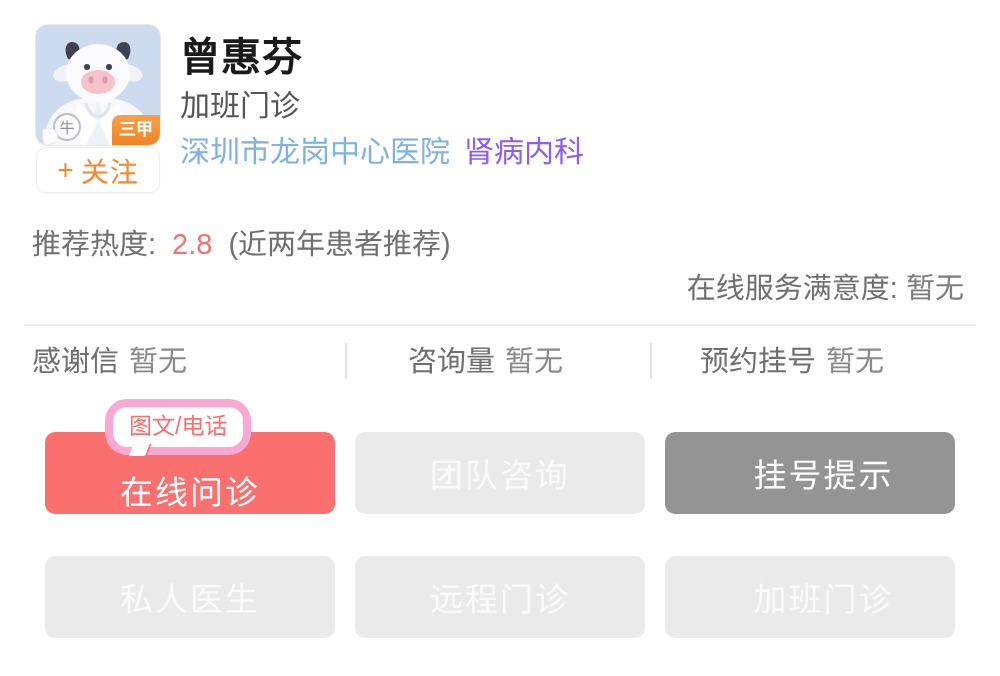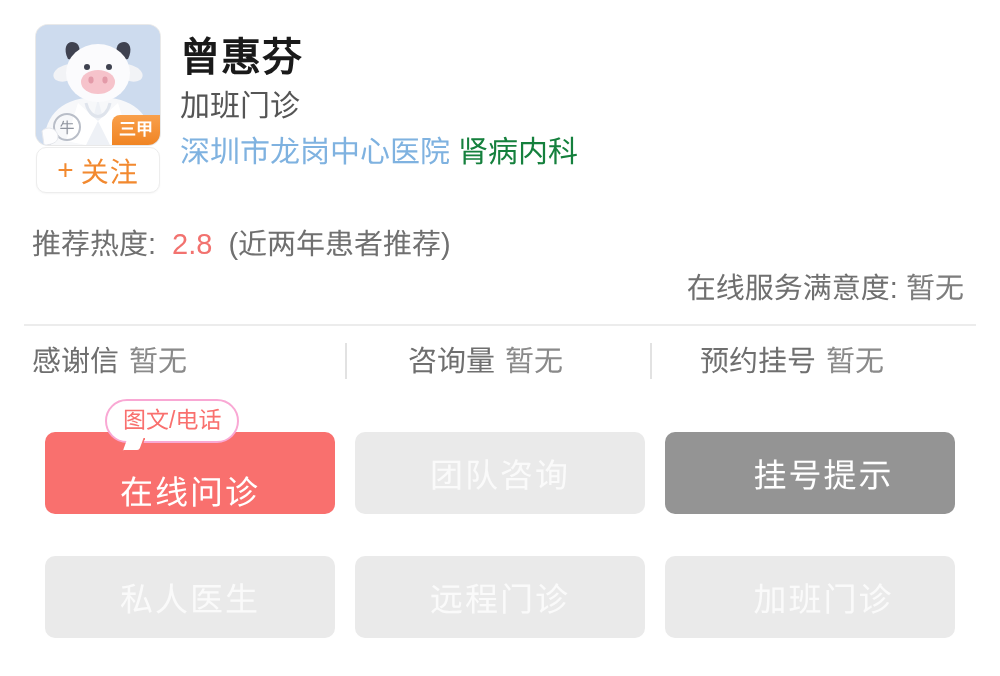--- a/index.html
+++ b/index.html
@@ -89,21 +89,21 @@
     font-size: 30px;
     line-height: 1.2;
     color: #555555;
   }
   .doc-hospital {
     margin-top: 10px;
     font-size: 30px;
     line-height: 1.2;
     color: #7fb2e0;
   }
-  .doc-hospital .dept { margin-left: 8px; color:#15803d; }
+  .doc-hospital .dept { margin-left: 14px; color:#8b5cf6; }
 
   
   .metrics {
     position: absolute;
     left: 0; top: 222px;
     width: 1000px;
   }
   .metric-line {
     position: relative;
     height: 44px;
@@ -188,21 +188,21 @@
 
   .btn-primary { background: #f9706e; color: #ffffff; align-items: flex-end; }
   .btn-dark    { background: #949494; color: #ffffff; }
   .btn-disabled{ background: #eaeaea; color: #fafafa; }
 
   .tooltip {
     position: absolute;
     left: 105px;
     top: -33px;
     background: #ffffff;
-    border: 2px solid #f9a8d4;
+    border: 8px solid #f9a8d4;
     color: #f9706e;
     font-size: 23px;
     line-height: 1;
     padding: 8px 16px 9px 16px;
     border-radius: 22px;
     white-space: nowrap;
     z-index: 3;
   }
   .tooltip::after {
     content: "";

